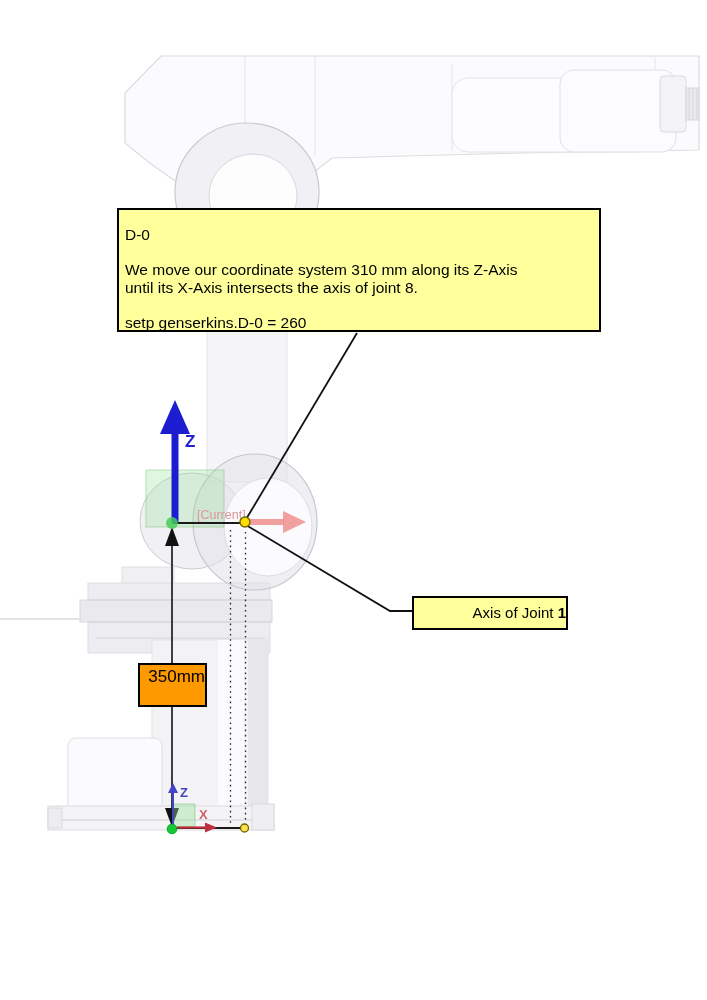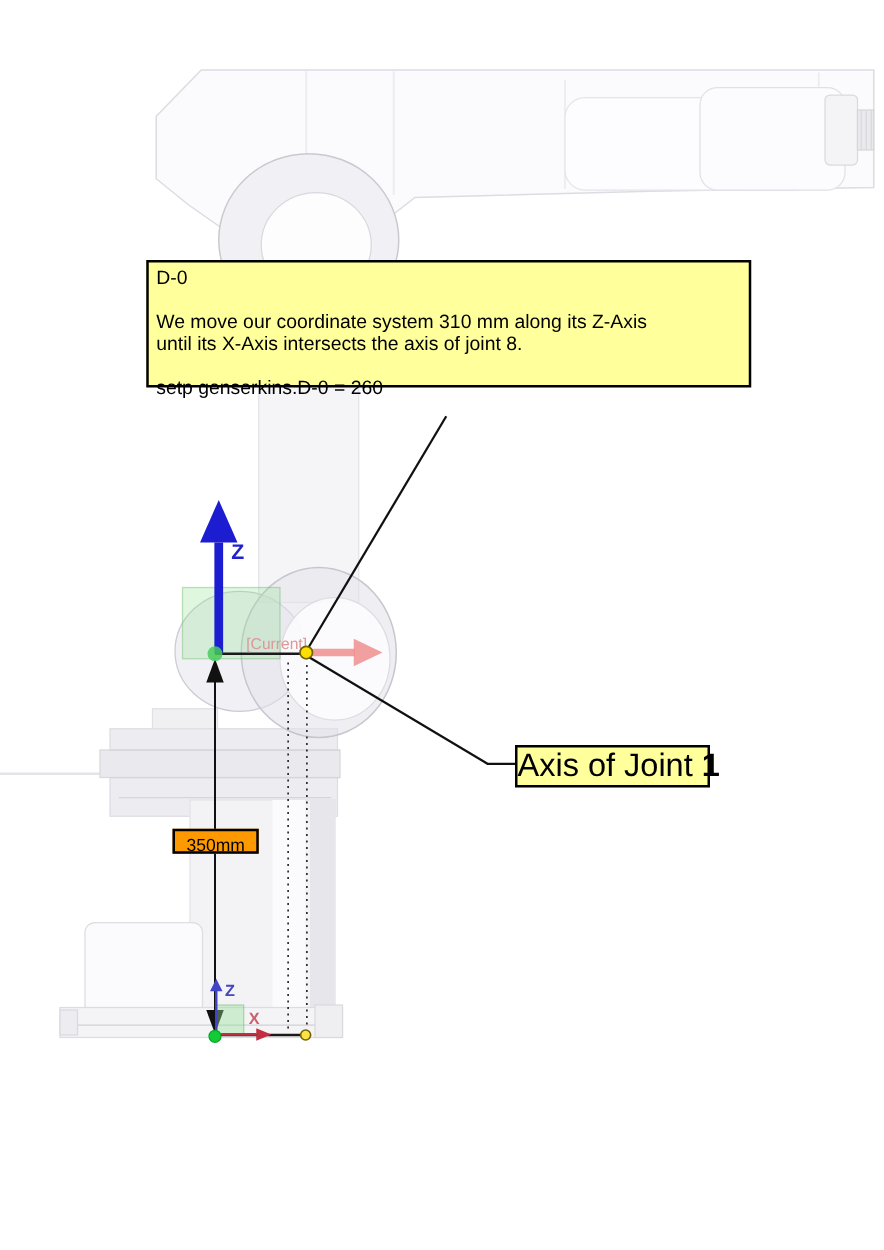--- a/index.html
+++ b/index.html
@@ -3,35 +3,35 @@
 <meta charset="utf-8">
 <style>
   html,body{margin:0;padding:0;background:#ffffff;}
   .scene{
     position:relative;width:707px;height:1000px;background:#ffffff;
     font-family:"Liberation Sans", sans-serif;overflow:hidden;
   }
   .scene svg{position:absolute;left:0;top:0;}
   .label-box{position:absolute;box-sizing:border-box;border:2px solid #000;color:#000;}
   .note-box{
-    left:117px;top:208px;width:484px;height:102px;
-    background:#FFFF9C;padding:4px 6px;font-size:15.5px;line-height:18px;
+    left:117px;top:208px;width:484px;height:124px;
+    background:#FFFF9C;padding:16px 6px;font-size:15.5px;line-height:18px;
   }
   .note-title{margin:0 0 17px 0;}
   .note-line{white-space:nowrap;}
   .note-cmd{margin:17px 0 0 0;}
   .axis-callout{
     left:412px;top:596px;width:156px;height:34px;
-    background:#FFFF9C;font-size:26px;line-height:29px;text-align:right;
+    background:#FFFF9C;font-size:15px;line-height:29px;text-align:right;
     white-space:nowrap;
   }
   .axis-callout .num{font-weight:bold;}
   .dim-label{
-    left:138px;top:663px;width:69px;height:20px;
-    background:#FF9900;font-size:14px;line-height:23px;text-align:center;
+    left:138px;top:663px;width:69px;height:44px;
+    background:#FF9900;font-size:17px;line-height:23px;text-align:right;
   }
   .svg-z-top{font-size:17px;font-weight:bold;fill:#2121CF;}
   .svg-current{font-size:12.5px;fill:#DC9898;}
   .svg-z-bot{font-size:13px;font-weight:bold;fill:#4444BB;}
   .svg-x-bot{font-size:13px;font-weight:bold;fill:#CF5F6A;}
 </style>
 </head>
 <body>
 
 <div class="scene">

